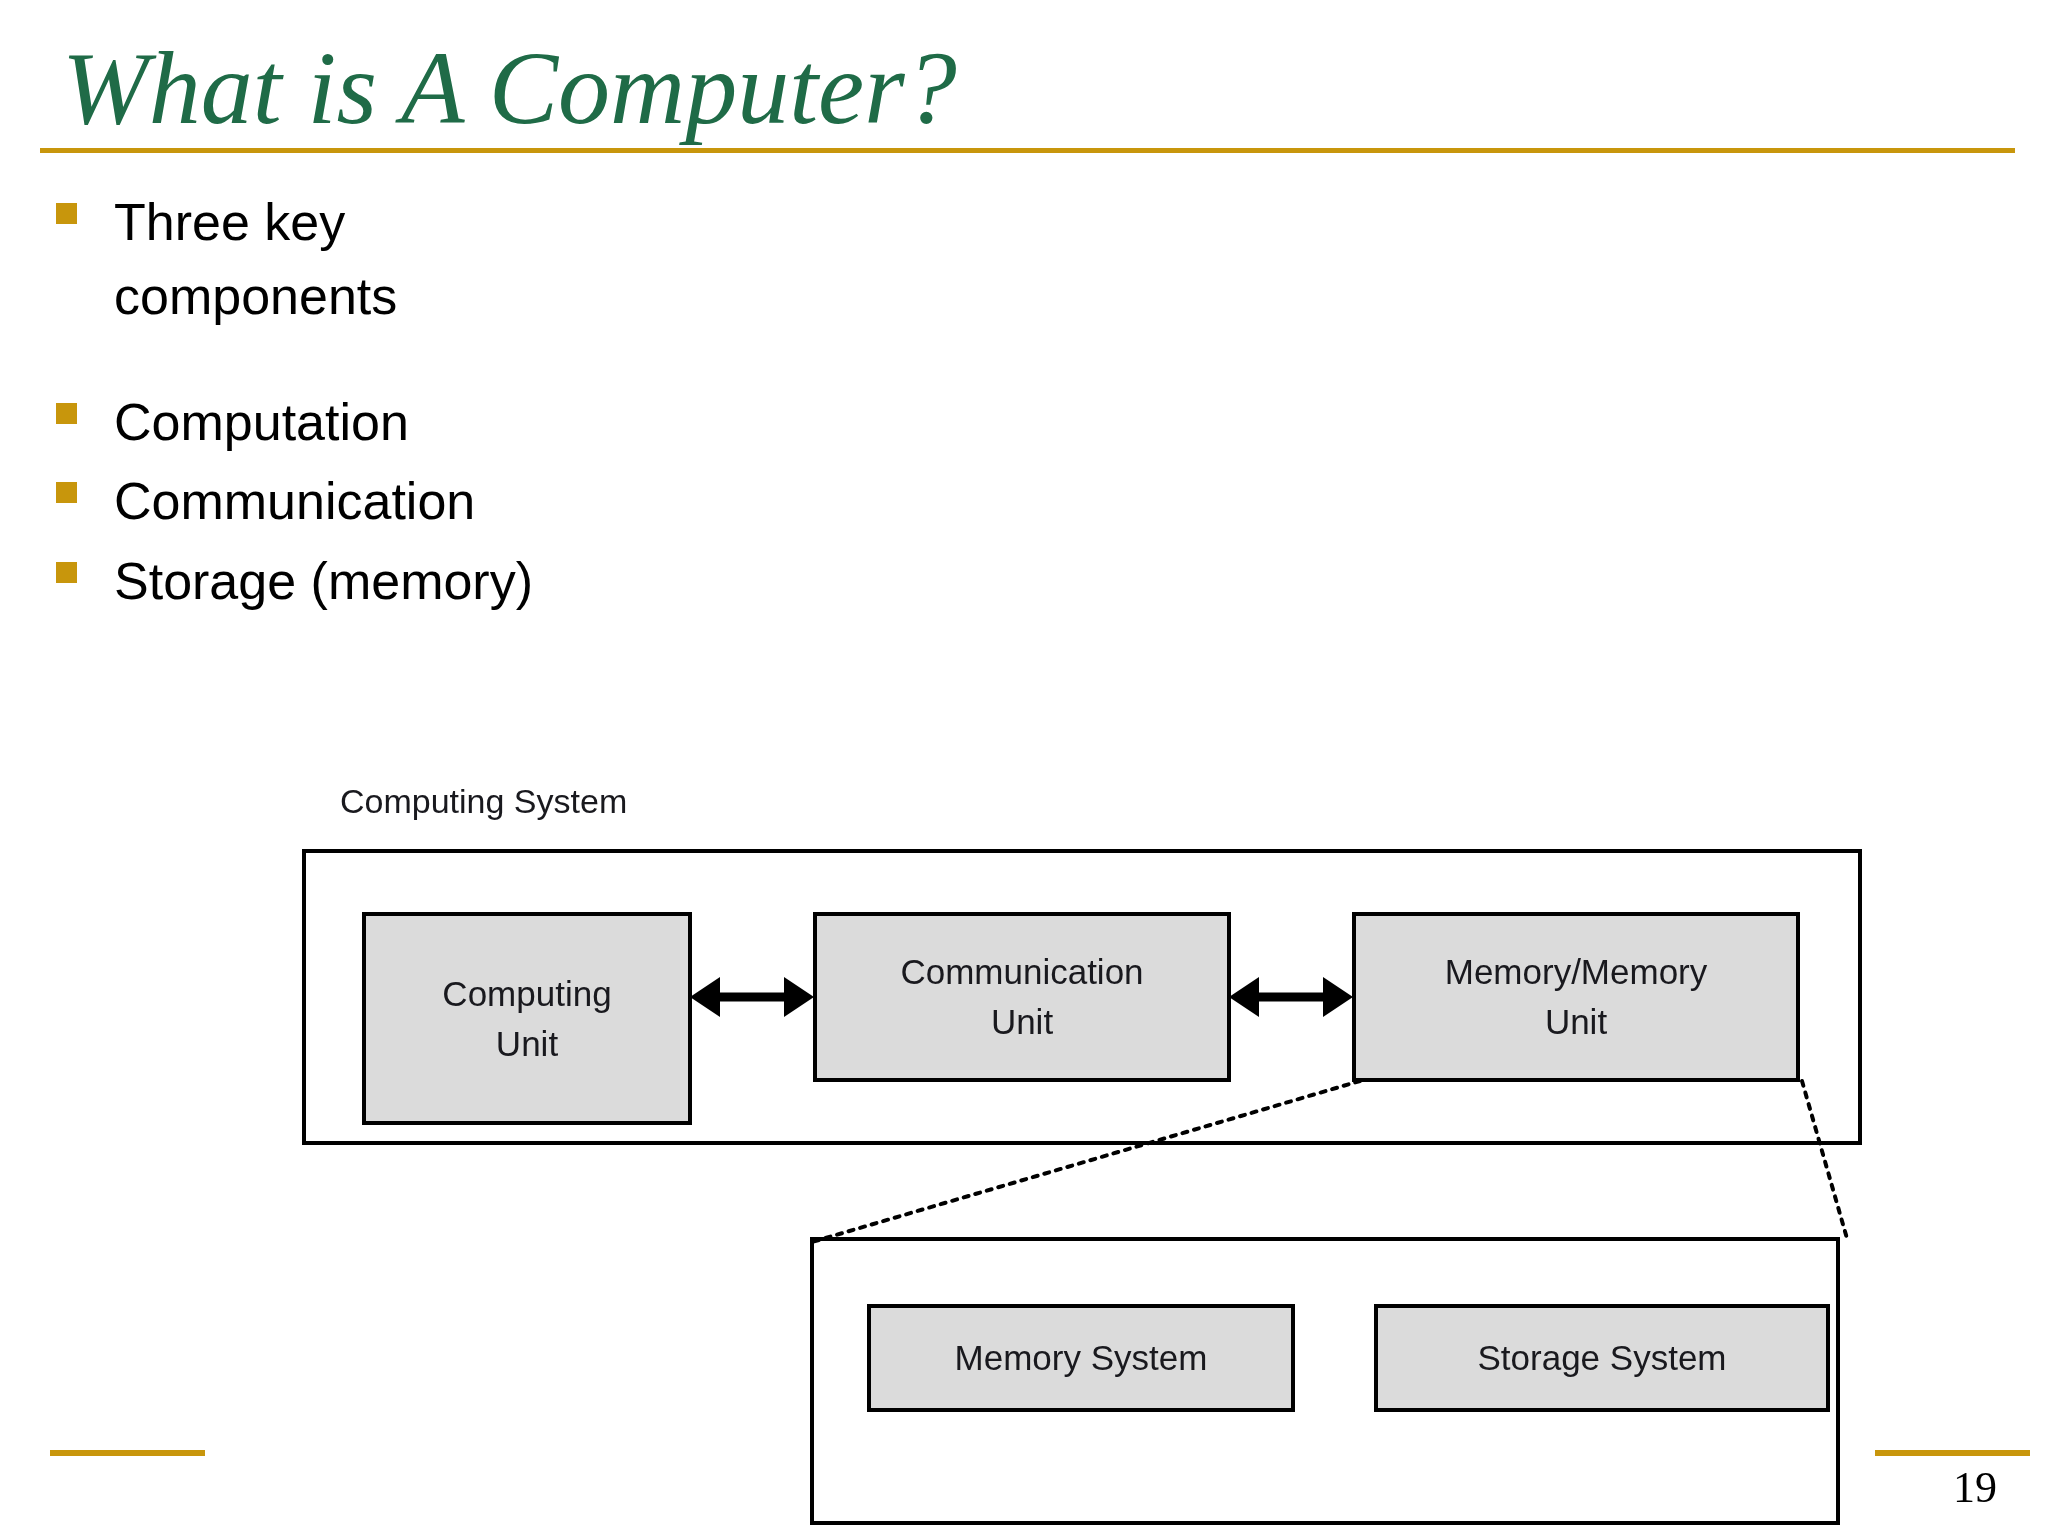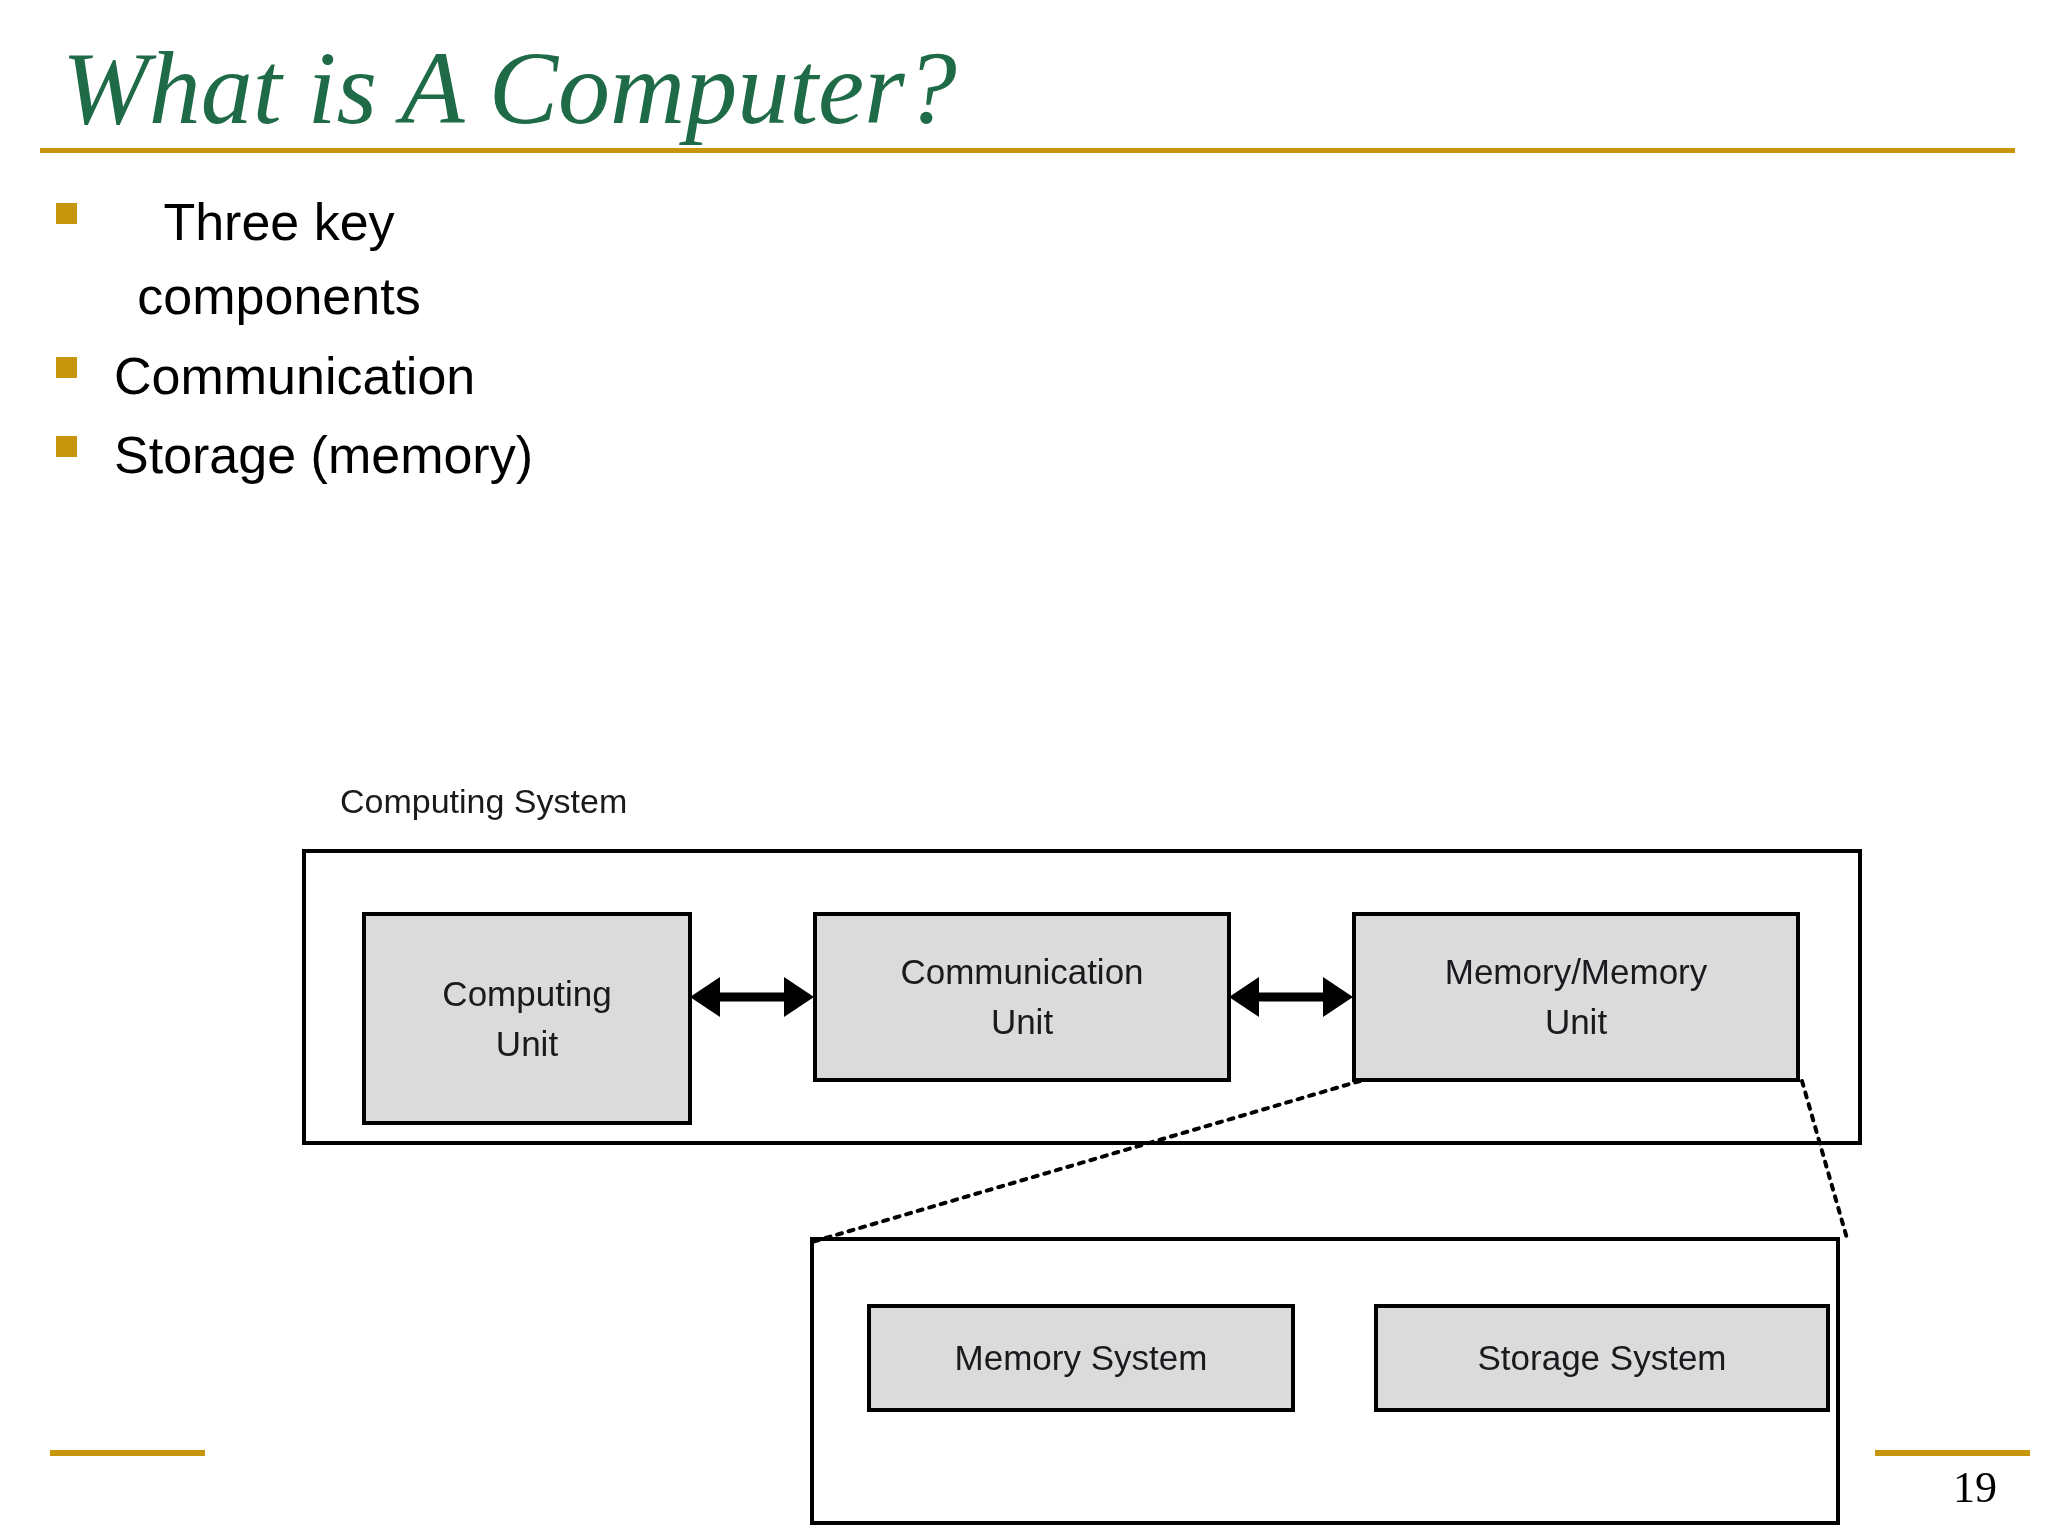--- a/index.html
+++ b/index.html
@@ -49,21 +49,20 @@
     position: absolute;
     left: 56px;
     top: 186px;
     width: 1000px;
     z-index: 4;
   }
   .bullet-row {
     display: flex;
     align-items: flex-start;
     margin-bottom: 6px;
-    text-align: center;
   }
   .bullet-marker {
     flex: 0 0 auto;
     width: 21px;
     height: 21px;
     background: #C8960C;
     margin-top: 17px;
     margin-right: 37px;
   }
   .bullet-text {
@@ -212,20 +211,24 @@
   <div id="title">What is A Computer?</div>
   <div id="title-rule"></div>
 
   <div id="body-list">
 
     <div class="bullet-row first">
       <span class="bullet-marker"></span>
       <span class="bullet-text">Three key components</span>
     </div>
 
+    <div class="bullet-row gap">
+      <span class="bullet-marker"></span>
+      <span class="bullet-text">Computation</span>
+    </div>
 
     <div class="bullet-row">
       <span class="bullet-marker"></span>
       <span class="bullet-text">Communication</span>
     </div>
 
     <div class="bullet-row">
       <span class="bullet-marker"></span>
       <span class="bullet-text">Storage (memory)</span>
     </div>

